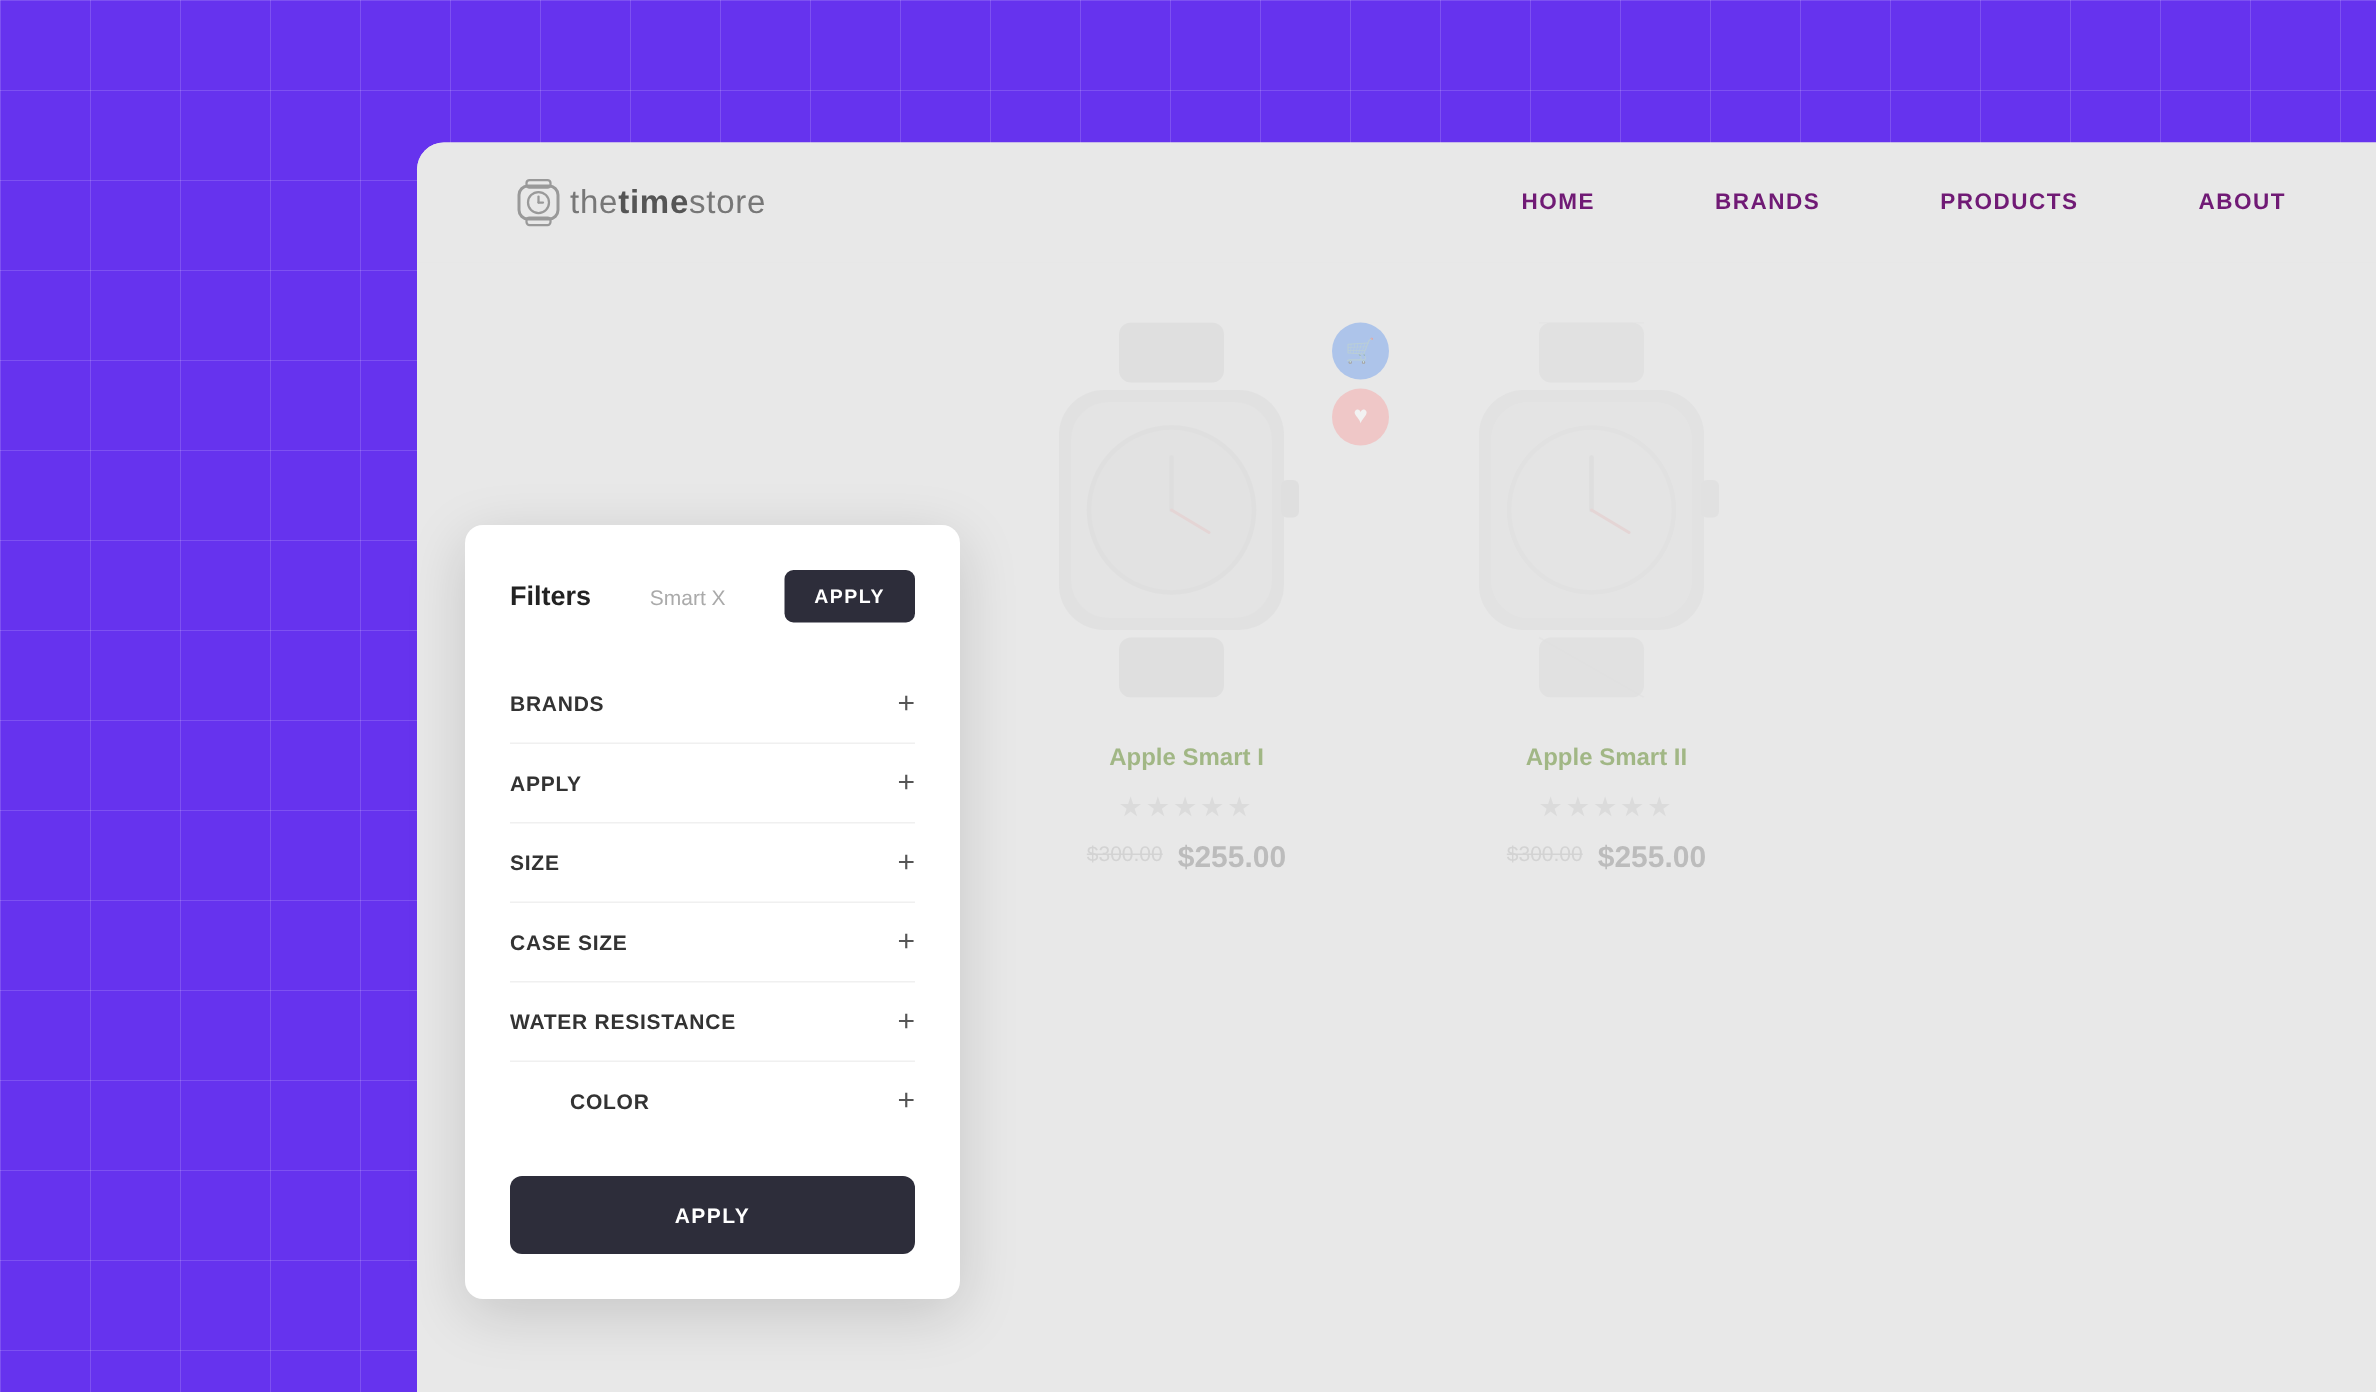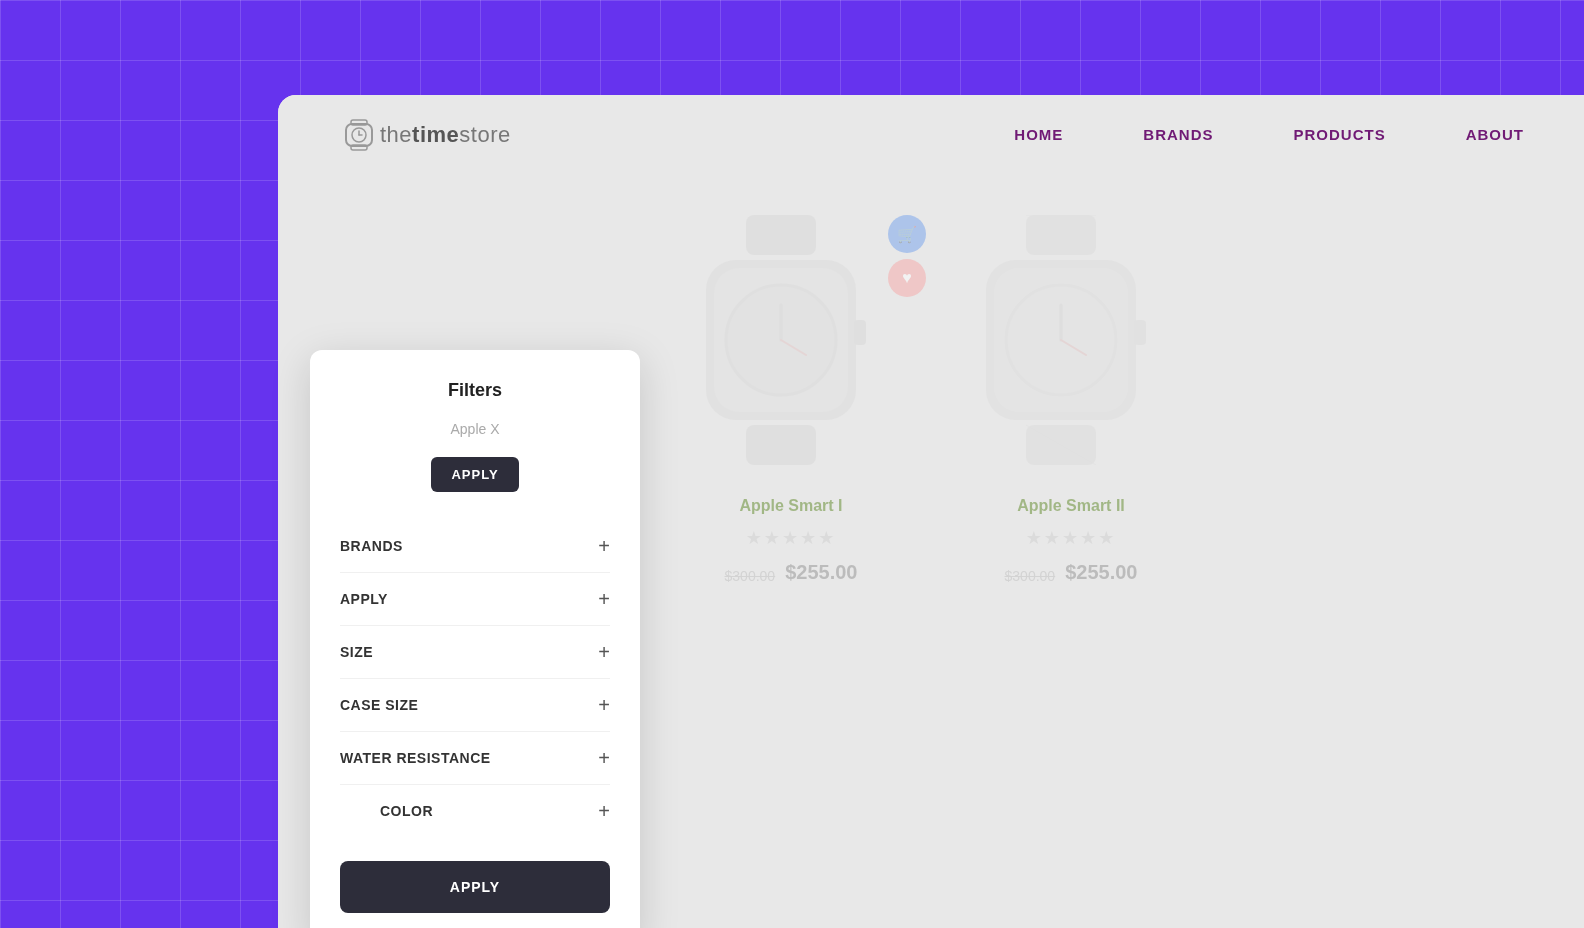--- a/index.html
+++ b/index.html
@@ -149,21 +149,21 @@
 
     .stars {
       color: #ccc;
       font-size: 18px;
       letter-spacing: 2px;
     }
 
     .price-area {
       display: flex;
       gap: 10px;
-      align-items: flex-end;
+      align-items: flex-start;
     }
 
     .original-price {
       text-decoration: line-through;
       color: #bbb;
       font-size: 14px;
     }
 
     .sale-price {
       font-size: 20px;
@@ -182,21 +182,20 @@
       box-shadow: 0 10px 40px rgba(0,0,0,0.15);
       padding: 30px 30px 30px 30px;
       z-index: 100;
     }
 
     .filter-header {
       display: flex;
       align-items: center;
       gap: 20px;
       margin-bottom: 28px;
-      flex-direction: column;
     }
 
     .filter-title {
       font-size: 18px;
       font-weight: 700;
       color: #222;
     }
 
     .close-btn {
       color: #aaa;
@@ -353,21 +352,21 @@
         <span class="original-price">$300.00</span>
         <span class="sale-price">$255.00</span>
       </div>
     </div>
   </div>
 </div>
 
 <div class="filter-modal">
   <div class="filter-header">
     <span class="filter-title">Filters</span>
-    <button class="close-btn">Apple X</button>
+    <button class="close-btn">Smart X</button>
     <button class="apply-btn-top">APPLY</button>
   </div>
 
   <div>
     <div class="filter-item">
       <span class="filter-label">BRANDS</span>
       <span class="plus-icon">+</span>
     </div>
     <div class="filter-item">
       <span class="filter-label">APPLY</span>

